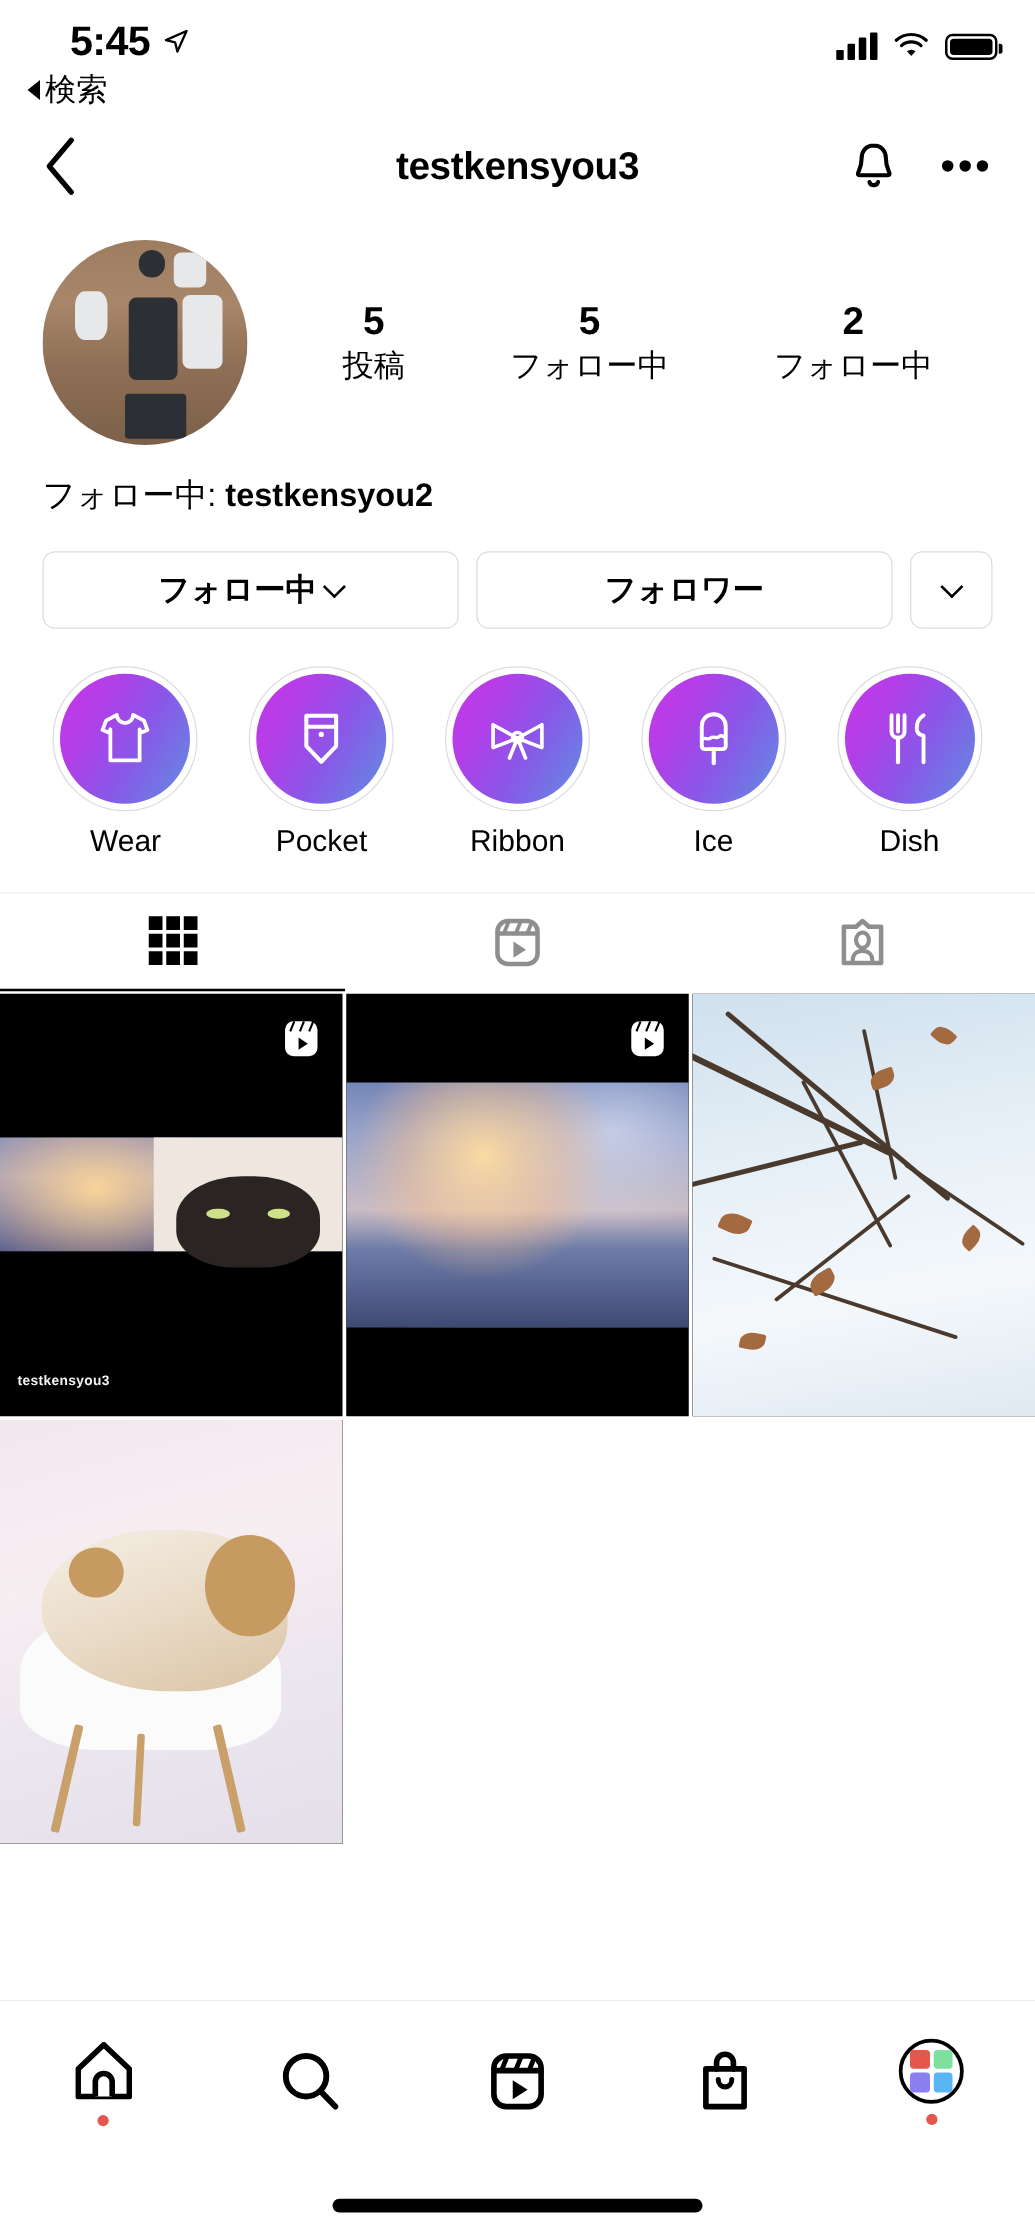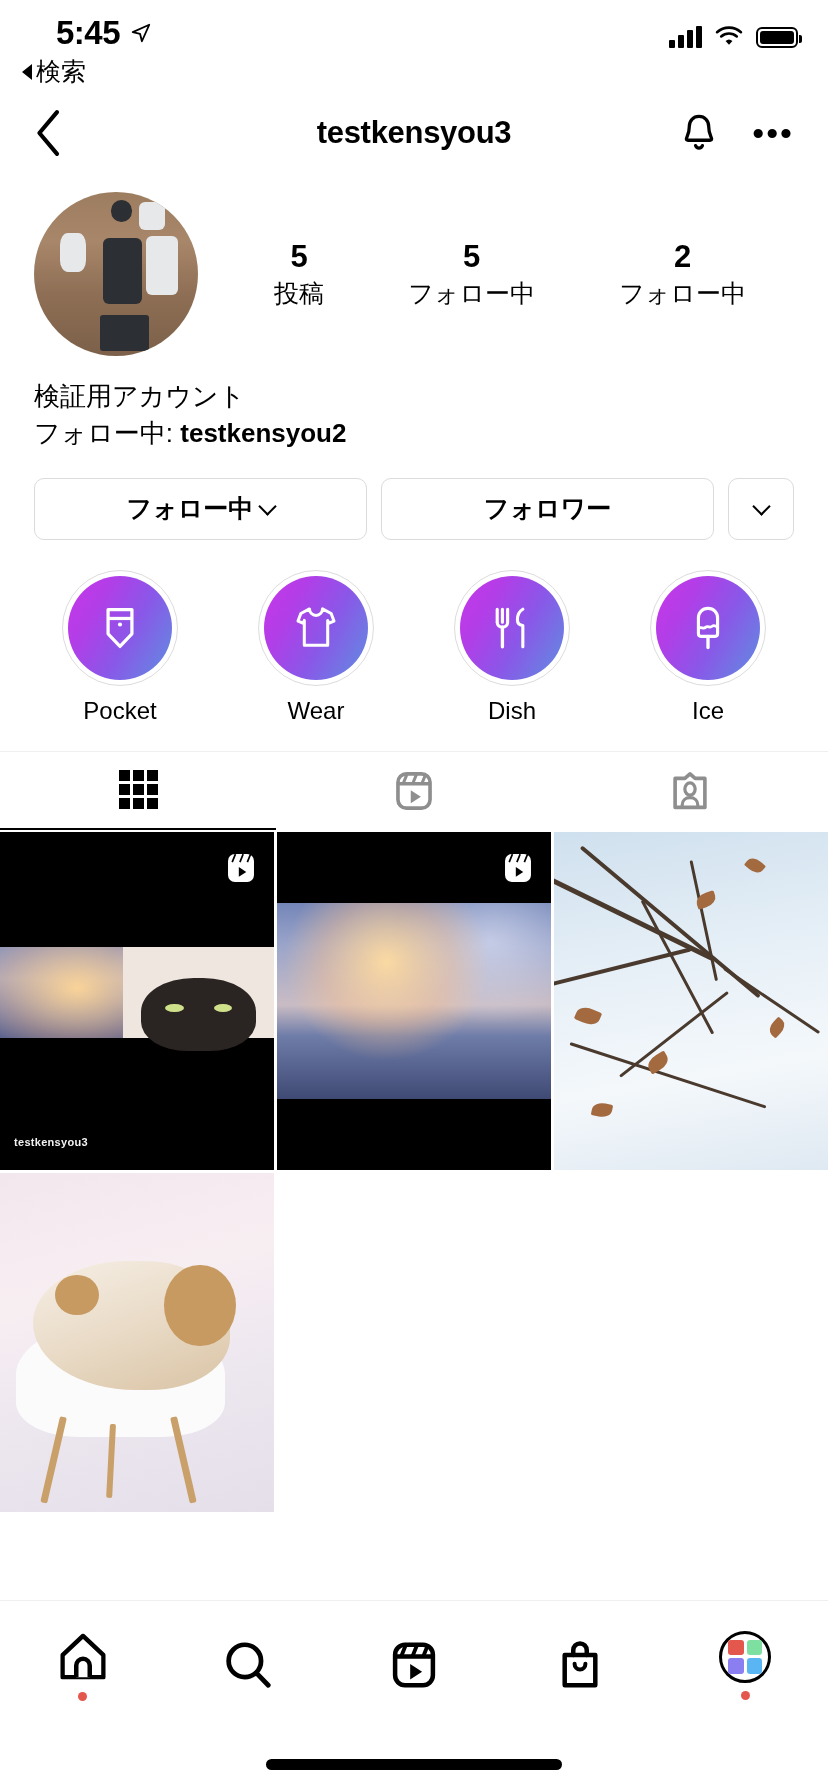--- a/index.html
+++ b/index.html
@@ -182,21 +182,20 @@
       <div class="l">フォロー中</div>
     </div>
     <div class="stat">
       <div class="n">2</div>
       <div class="l">フォロー中</div>
     </div>
   </div>
 </div>
 
 <div class="bio">
-  <div>検証用アカウント</div>
   <div class="b2">
     <span>フォロー中: </span><strong>testkensyou2</strong>
   </div>
 </div>
 
 <div class="actions">
   <button class="btn flex">
     <span>フォロー中</span>
     <span class="chev"></span>
   </button>
@@ -207,66 +206,78 @@
     <span class="chev"></span>
   </button>
 </div>
 
 <div class="highlights">
 
   <div class="hl">
     <div class="hl-ring">
       <div class="hl-circ">
         <svg width="52" height="52" viewBox="0 0 24 24">
+          <path d="M9 3.2 5 5.3l-1.3 3.5 2.5 1 .4-1.3V20h10.8V8.5l.4 1.3 2.5-1L19 5.3l-4-2.1a3 3 0 0 1-6 0z" fill="none" stroke="#fff" stroke-width="1.4" stroke-linejoin="round"></path>
+        </svg>
+      </div>
+    </div>
+    <div class="hl-lbl">Wear</div>
+  </div>
+
+  <div class="hl">
+    <div class="hl-ring">
+      <div class="hl-circ">
+        <svg width="52" height="52" viewBox="0 0 24 24">
           <path d="M6.5 3.5h11v11.2L12 20.5 6.5 14.7z" fill="none" stroke="#fff" stroke-width="1.5" stroke-linejoin="round"></path>
           <path d="M6.5 7.6h11" fill="none" stroke="#fff" stroke-width="1.5"></path>
           <circle cx="12" cy="10.4" r="0.95" fill="#fff"></circle>
         </svg>
       </div>
     </div>
     <div class="hl-lbl">Pocket</div>
   </div>
 
   <div class="hl">
     <div class="hl-ring">
       <div class="hl-circ">
-        <svg width="52" height="52" viewBox="0 0 24 24">
-          <path d="M9 3.2 5 5.3l-1.3 3.5 2.5 1 .4-1.3V20h10.8V8.5l.4 1.3 2.5-1L19 5.3l-4-2.1a3 3 0 0 1-6 0z" fill="none" stroke="#fff" stroke-width="1.4" stroke-linejoin="round"></path>
+        <svg width="54" height="54" viewBox="0 0 26 24">
+          <path d="M13 11.8 3.6 6.6v8.8zM13 11.8l9.4-5.2v8.8z" fill="none" stroke="#fff" stroke-width="1.4" stroke-linejoin="round"></path>
+          <path d="M13 11.8 9.9 19.4M13 11.8l3.1 7.6" fill="none" stroke="#fff" stroke-width="1.4" stroke-linecap="round"></path>
+          <circle cx="13" cy="11.5" r="1.9" fill="none" stroke="#fff" stroke-width="1.4"></circle>
         </svg>
       </div>
     </div>
-    <div class="hl-lbl">Wear</div>
-  </div>
-
+    <div class="hl-lbl">Ribbon</div>
+  </div>
+
+  <div class="hl">
+    <div class="hl-ring">
+      <div class="hl-circ">
+        <svg width="50" height="50" viewBox="0 0 24 24">
+          <path d="M12 2.6c-2.7 0-4.6 2-4.6 4.6v7.6c0 .7.5 1.2 1.2 1.2h6.8c.7 0 1.2-.5 1.2-1.2V7.2c0-2.6-1.9-4.6-4.6-4.6z" fill="none" stroke="#fff" stroke-width="1.5" stroke-linejoin="round"></path>
+          <path d="M7.6 12.2c1.1-1 2.1.5 3.2-.5s2.1.5 3.2-.5 2.1.5 2.4.2" fill="none" stroke="#fff" stroke-width="1.3" stroke-linecap="round"></path>
+          <path d="M12 16v5.4" fill="none" stroke="#fff" stroke-width="1.6" stroke-linecap="round"></path>
+        </svg>
+      </div>
+    </div>
+    <div class="hl-lbl">Ice</div>
+  </div>
 
   <div class="hl">
     <div class="hl-ring">
       <div class="hl-circ">
         <svg width="50" height="50" viewBox="0 0 24 24">
           <path d="M7.4 3v6.2M9.9 3v6.2M4.9 3v6.2" fill="none" stroke="#fff" stroke-width="1.5" stroke-linecap="round"></path>
           <path d="M4.9 9.2c0 1.5 1.1 2.4 2.5 2.4s2.5-.9 2.5-2.4" fill="none" stroke="#fff" stroke-width="1.5"></path>
           <path d="M7.4 11.6V21" fill="none" stroke="#fff" stroke-width="1.6" stroke-linecap="round"></path>
           <path d="M17.2 3c-1.7 1-2.6 2.8-2.6 5 0 1.6.9 2.6 2.6 2.8V21" fill="none" stroke="#fff" stroke-width="1.5" stroke-linecap="round" stroke-linejoin="round"></path>
         </svg>
       </div>
     </div>
     <div class="hl-lbl">Dish</div>
-  </div>
-
-  <div class="hl">
-    <div class="hl-ring">
-      <div class="hl-circ">
-        <svg width="50" height="50" viewBox="0 0 24 24">
-          <path d="M12 2.6c-2.7 0-4.6 2-4.6 4.6v7.6c0 .7.5 1.2 1.2 1.2h6.8c.7 0 1.2-.5 1.2-1.2V7.2c0-2.6-1.9-4.6-4.6-4.6z" fill="none" stroke="#fff" stroke-width="1.5" stroke-linejoin="round"></path>
-          <path d="M7.6 12.2c1.1-1 2.1.5 3.2-.5s2.1.5 3.2-.5 2.1.5 2.4.2" fill="none" stroke="#fff" stroke-width="1.3" stroke-linecap="round"></path>
-          <path d="M12 16v5.4" fill="none" stroke="#fff" stroke-width="1.6" stroke-linecap="round"></path>
-        </svg>
-      </div>
-    </div>
-    <div class="hl-lbl">Ice</div>
   </div>
 </div>
 
 <div class="tabs">
   <div class="tab active">
     <span class="gridicon">
       <i></i>
         <i></i>
         <i></i>
         <i></i>

